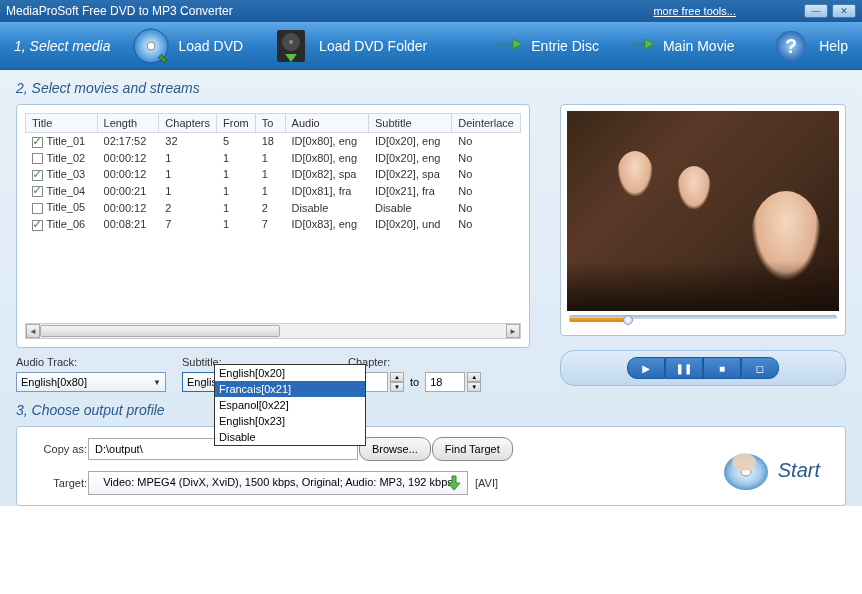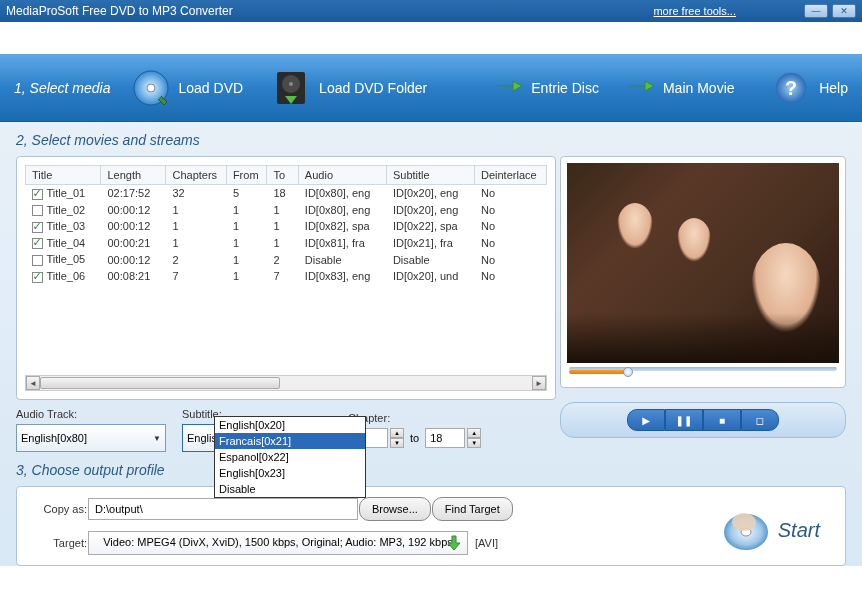--- a/index.html
+++ b/index.html
@@ -3,45 +3,45 @@
 <meta charset="utf-8">
 <style>
 * { margin: 0; padding: 0; box-sizing: border-box; font-family: Arial, sans-serif; }
 body { width: 862px; height: 594px; overflow: hidden; background: #fff; }
 
 .titlebar { height: 22px; background: linear-gradient(#2b6fb0, #1a5a9e); display: flex; align-items: center; justify-content: space-between; padding: 0 6px; color: #fff; font-size: 12px; }
 .titlebar .link { text-decoration: underline; font-size: 11px; margin-right: 60px; cursor: pointer; }
 .winbtns { display: flex; gap: 4px; }
 .winbtn { width: 24px; height: 14px; background: linear-gradient(#d0e4f5, #a0c4e8); border: 1px solid #4a7aa8; border-radius: 2px; display: flex; align-items: center; justify-content: center; font-size: 9px; color: #2b5a8a; cursor: pointer; }
 
-.toolbar { height: 68px; background: linear-gradient(#5fa8e8, #2b7fc8, #1a6ab0); display: flex; align-items: center; padding: 0 14px; border-bottom: 1px solid #1a5a9e; margin-top: 32px; }
+.toolbar { height: 48px; background: linear-gradient(#5fa8e8, #2b7fc8, #1a6ab0); display: flex; align-items: center; padding: 0 14px; border-bottom: 1px solid #1a5a9e; }
 .toolbar-label { color: #fff; font-size: 14px; font-style: italic; margin-right: 20px; }
 .tbitem { display: flex; align-items: center; gap: 8px; margin-right: 28px; color: #fff; font-size: 14px; cursor: pointer; }
 .tbicon { width: 40px; height: 40px; display: flex; align-items: center; justify-content: center; }
 
 .mainarea { padding: 10px 16px 0 16px; background: linear-gradient(#e8f0f8, #d8e8f5); }
 .section-title { color: #2a5a8a; font-size: 14px; font-style: italic; margin-bottom: 8px; }
-.row1 { display: flex; gap: 4px; margin-bottom: 10px; }
+.row1 { display: flex; gap: 30px; margin-bottom: 10px; }
 .tablewrap { flex: 1; display: flex; flex-direction: column; position: relative; }
 .tablepanel { background: #fff; border: 1px solid #b0c4d8; border-radius: 4px; padding: 8px; height: 244px; display: flex; flex-direction: column; }
 
 table { border-collapse: collapse; width: 100%; font-size: 11px; color: #333; }
 th { text-align: left; padding: 3px 6px; border: 1px solid #d0d8e0; background: #f5f8fc; font-weight: normal; }
 td { padding: 2px 6px; border-right: 1px solid transparent; }
 .chk { width: 11px; height: 11px; border: 1px solid #888; display: inline-block; vertical-align: middle; background: #fff; margin-right: 4px; position: relative; }
 .chk.on::after { content: "✓"; position: absolute; top: -3px; left: 0; font-size: 11px; color: #2a8a2a; }
 .tablescroll { flex: 1; overflow: hidden; }
 .hscroll { height: 16px; background: #f0f0f0; border: 1px solid #ccc; margin-top: 6px; position: relative; }
 .hscroll-thumb { position: absolute; left: 14px; top: 1px; height: 12px; width: 240px; background: linear-gradient(#f5f5f5, #d8d8d8); border: 1px solid #aaa; border-radius: 2px; }
 .hscroll-btn { position: absolute; width: 14px; height: 14px; top: 0; background: linear-gradient(#f5f5f5, #d8d8d8); border: 1px solid #aaa; display: flex; align-items: center; justify-content: center; font-size: 8px; color: #555; }
 
 .controls-row { display: flex; gap: 16px; margin-top: 8px; font-size: 11px; position: relative; align-items: center; }
 .ctrl-group { display: flex; flex-direction: column; gap: 4px; }
 .ctrl-label { color: #333; }
-.select { width: 150px; height: 28px; border: 1px solid #7a9ac0; background: linear-gradient(#fff, #e8f0f8); padding: 2px 4px; font-size: 11px; display: flex; align-items: center; justify-content: space-between; cursor: pointer; }
+.select { width: 150px; height: 20px; border: 1px solid #7a9ac0; background: linear-gradient(#fff, #e8f0f8); padding: 2px 4px; font-size: 11px; display: flex; align-items: center; justify-content: space-between; cursor: pointer; }
 .select .arrow { font-size: 8px; color: #333; }
 .spinner { display: flex; align-items: center; gap: 2px; }
 .spinner input { width: 40px; height: 20px; border: 1px solid #aaa; padding: 2px 4px; font-size: 11px; }
 .spinner-btns { display: flex; flex-direction: column; }
 .spinner-btn { width: 14px; height: 10px; border: 1px solid #aaa; background: linear-gradient(#f5f5f5, #d8d8d8); font-size: 6px; display: flex; align-items: center; justify-content: center; cursor: pointer; }
 
 .dropdown-open { position: absolute; left: 198px; top: 260px; width: 152px; background: #fff; border: 1px solid #333; font-size: 11px; z-index: 10; }
 .dropdown-open .opt { padding: 2px 4px; cursor: pointer; }
 .dropdown-open .opt.sel { background: #2a6ab8; color: #fff; }
 

